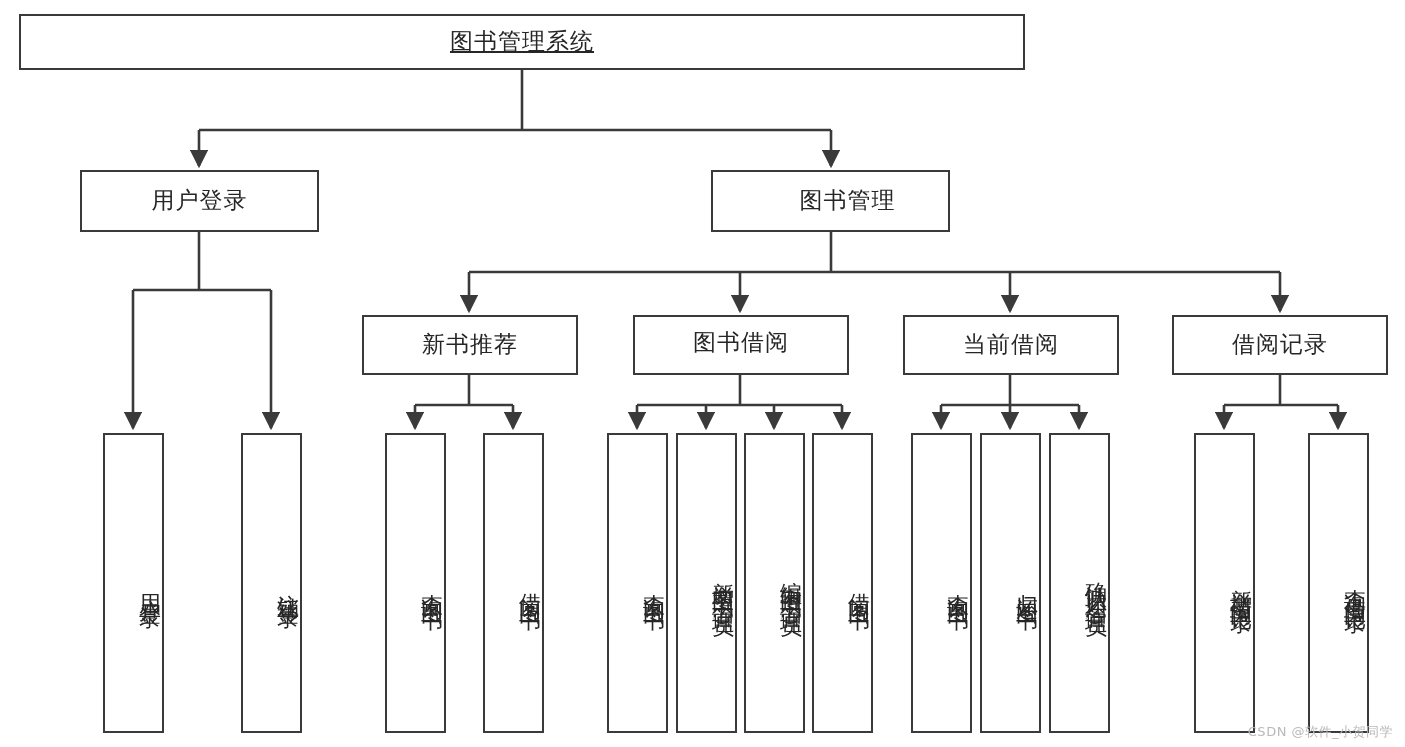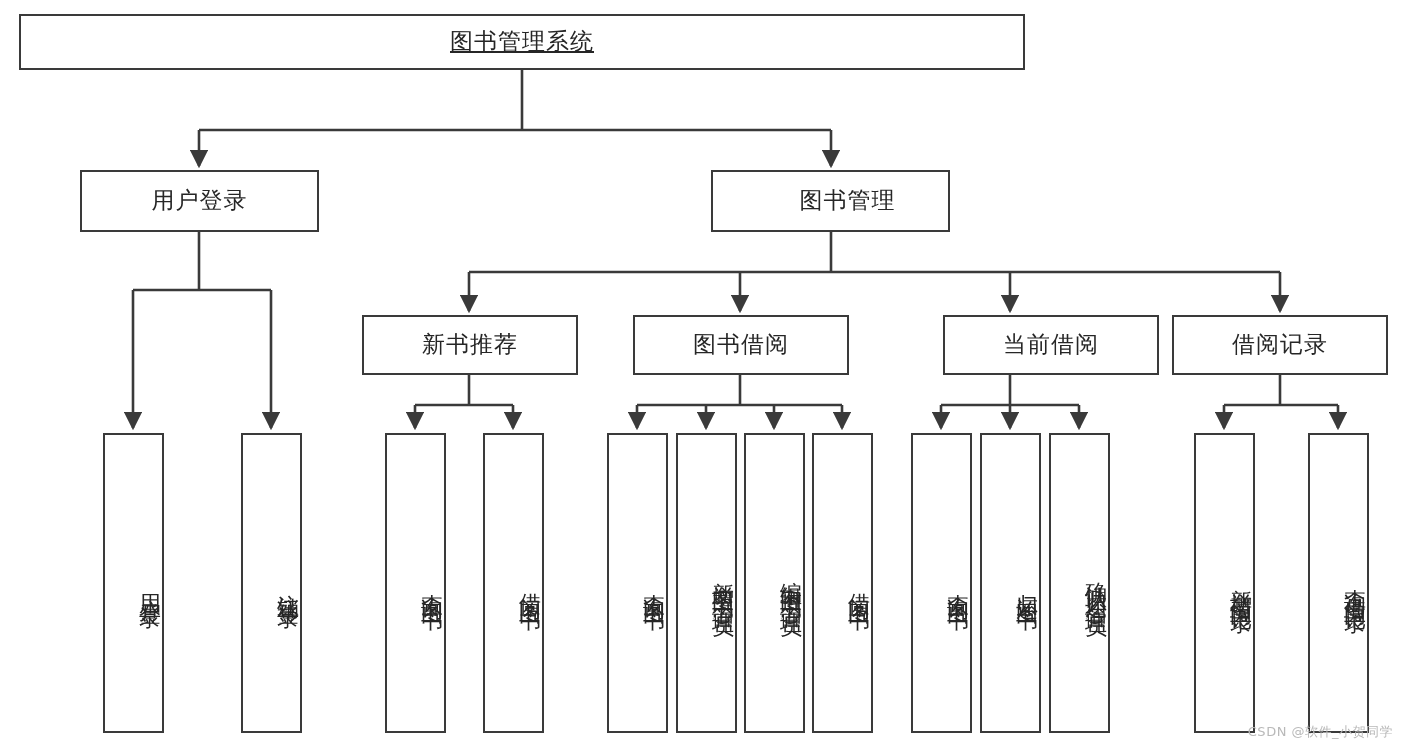--- a/index.html
+++ b/index.html
@@ -133,24 +133,24 @@
   <div class="node node-h" style="left:80px; top:170px; width:239px; height:62px;">
     <span>用户登录</span>
   </div>
   <div class="node node-h" style="left:711px; top:170px; width:239px; height:62px;padding-left:34px;">
     <span>图书管理</span>
   </div>
 
   <div class="node node-h" style="left:362px; top:315px; width:216px; height:60px;">
     <span>新书推荐</span>
   </div>
-  <div class="node node-h" style="left:633px; top:315px; width:216px; height:60px;">
+  <div class="node node-h" style="left:633px; top:315px; width:216px; height:60px;font-family:Liberation Mono, monospace;">
     <span>图书借阅</span>
   </div>
-  <div class="node node-h" style="left:903px; top:315px; width:216px; height:60px;margin-left:40px;">
+  <div class="node node-h" style="left:903px; top:315px; width:216px; height:60px;">
     <span>当前借阅</span>
   </div>
   <div class="node node-h" style="left:1172px; top:315px; width:216px; height:60px;">
     <span>借阅记录</span>
   </div>
 
   <div class="node node-v" style="left:103px; top:433px; width:61px; height:300px;">
     <span>用户登录</span>
   </div>
   <div class="node node-v" style="left:241px; top:433px; width:61px; height:300px;">

